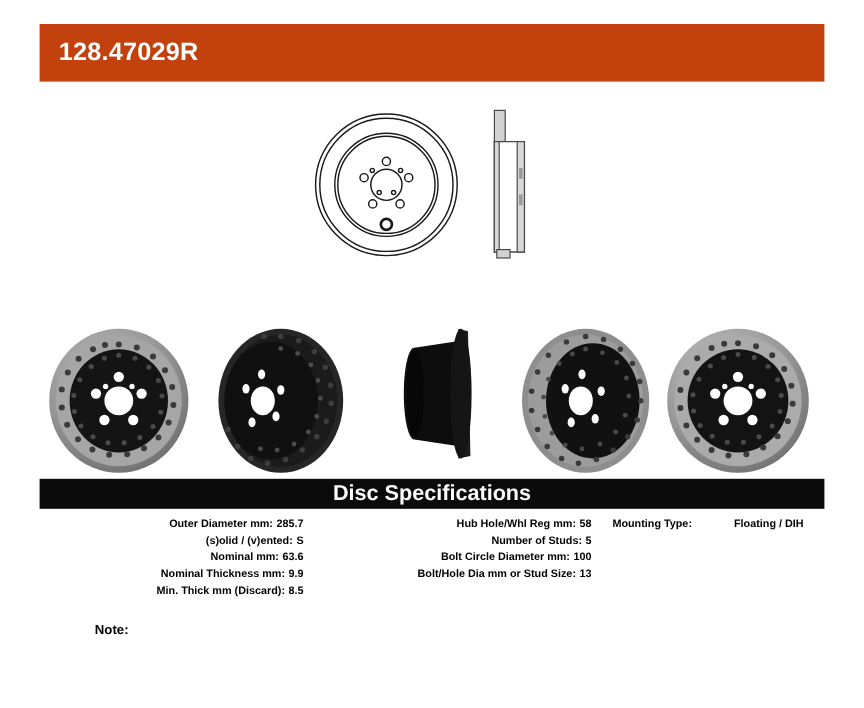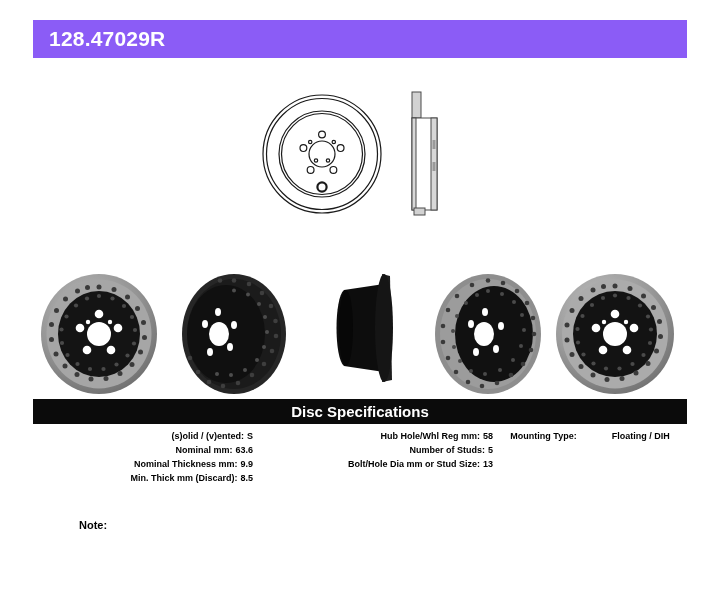--- a/index.html
+++ b/index.html
@@ -15,22 +15,22 @@
     color: #000000;
     overflow: hidden;
   }
 
   
   .header-bar {
     position: absolute;
     left: 33px;
     top: 20px;
     width: 654px;
-    height: 38px;
-    background: #8b5cf6;
+    height: 48px;
+    background: #c2410c;
     display: flex;
     align-items: center;
     justify-content: space-between;
     box-sizing: border-box;
     padding: 0 14px 0 16px;
   }
   .header-part {
     color: #ffffff;
     font-size: 21px;
     font-weight: bold;
@@ -87,21 +87,21 @@
     top: 399px;
     width: 654px;
     height: 25px;
     background: #0b0b0b;
     display: flex;
     align-items: center;
     justify-content: center;
   }
   .spec-bar-title {
     color: #ffffff;
-    font-size: 15px;
+    font-size: 18px;
     font-weight: bold;
   }
 
   
   .spec-columns {
     position: absolute;
     left: 33px;
     top: 429px;
     width: 654px;
     display: flex;
@@ -429,20 +429,24 @@
 </div>
 
 <div class="spec-bar">
   <span class="spec-bar-title">Disc Specifications</span>
 </div>
 
 <div class="spec-columns">
 
   <div class="spec-col-left">
     <div class="spec-row">
+      <span class="spec-label">Outer Diameter mm:</span>
+      <span class="spec-value">285.7</span>
+    </div>
+    <div class="spec-row">
       <span class="spec-label">(s)olid / (v)ented:</span>
       <span class="spec-value">S</span>
     </div>
     <div class="spec-row">
       <span class="spec-label">Nominal mm:</span>
       <span class="spec-value">63.6</span>
     </div>
     <div class="spec-row">
       <span class="spec-label">Nominal Thickness mm:</span>
       <span class="spec-value">9.9</span>
@@ -454,20 +458,24 @@
   </div>
 
   <div class="spec-col-mid">
     <div class="spec-row">
       <span class="spec-label">Hub Hole/Whl Reg mm:</span>
       <span class="spec-value">58</span>
     </div>
     <div class="spec-row">
       <span class="spec-label">Number of Studs:</span>
       <span class="spec-value">5</span>
+    </div>
+    <div class="spec-row">
+      <span class="spec-label">Bolt Circle Diameter mm:</span>
+      <span class="spec-value">100</span>
     </div>
     <div class="spec-row">
       <span class="spec-label">Bolt/Hole Dia mm or Stud Size:</span>
       <span class="spec-value">13</span>
     </div>
   </div>
 
   <div class="spec-col-right">
     <div class="spec-row">
       <span class="spec-label">Mounting Type:</span>

